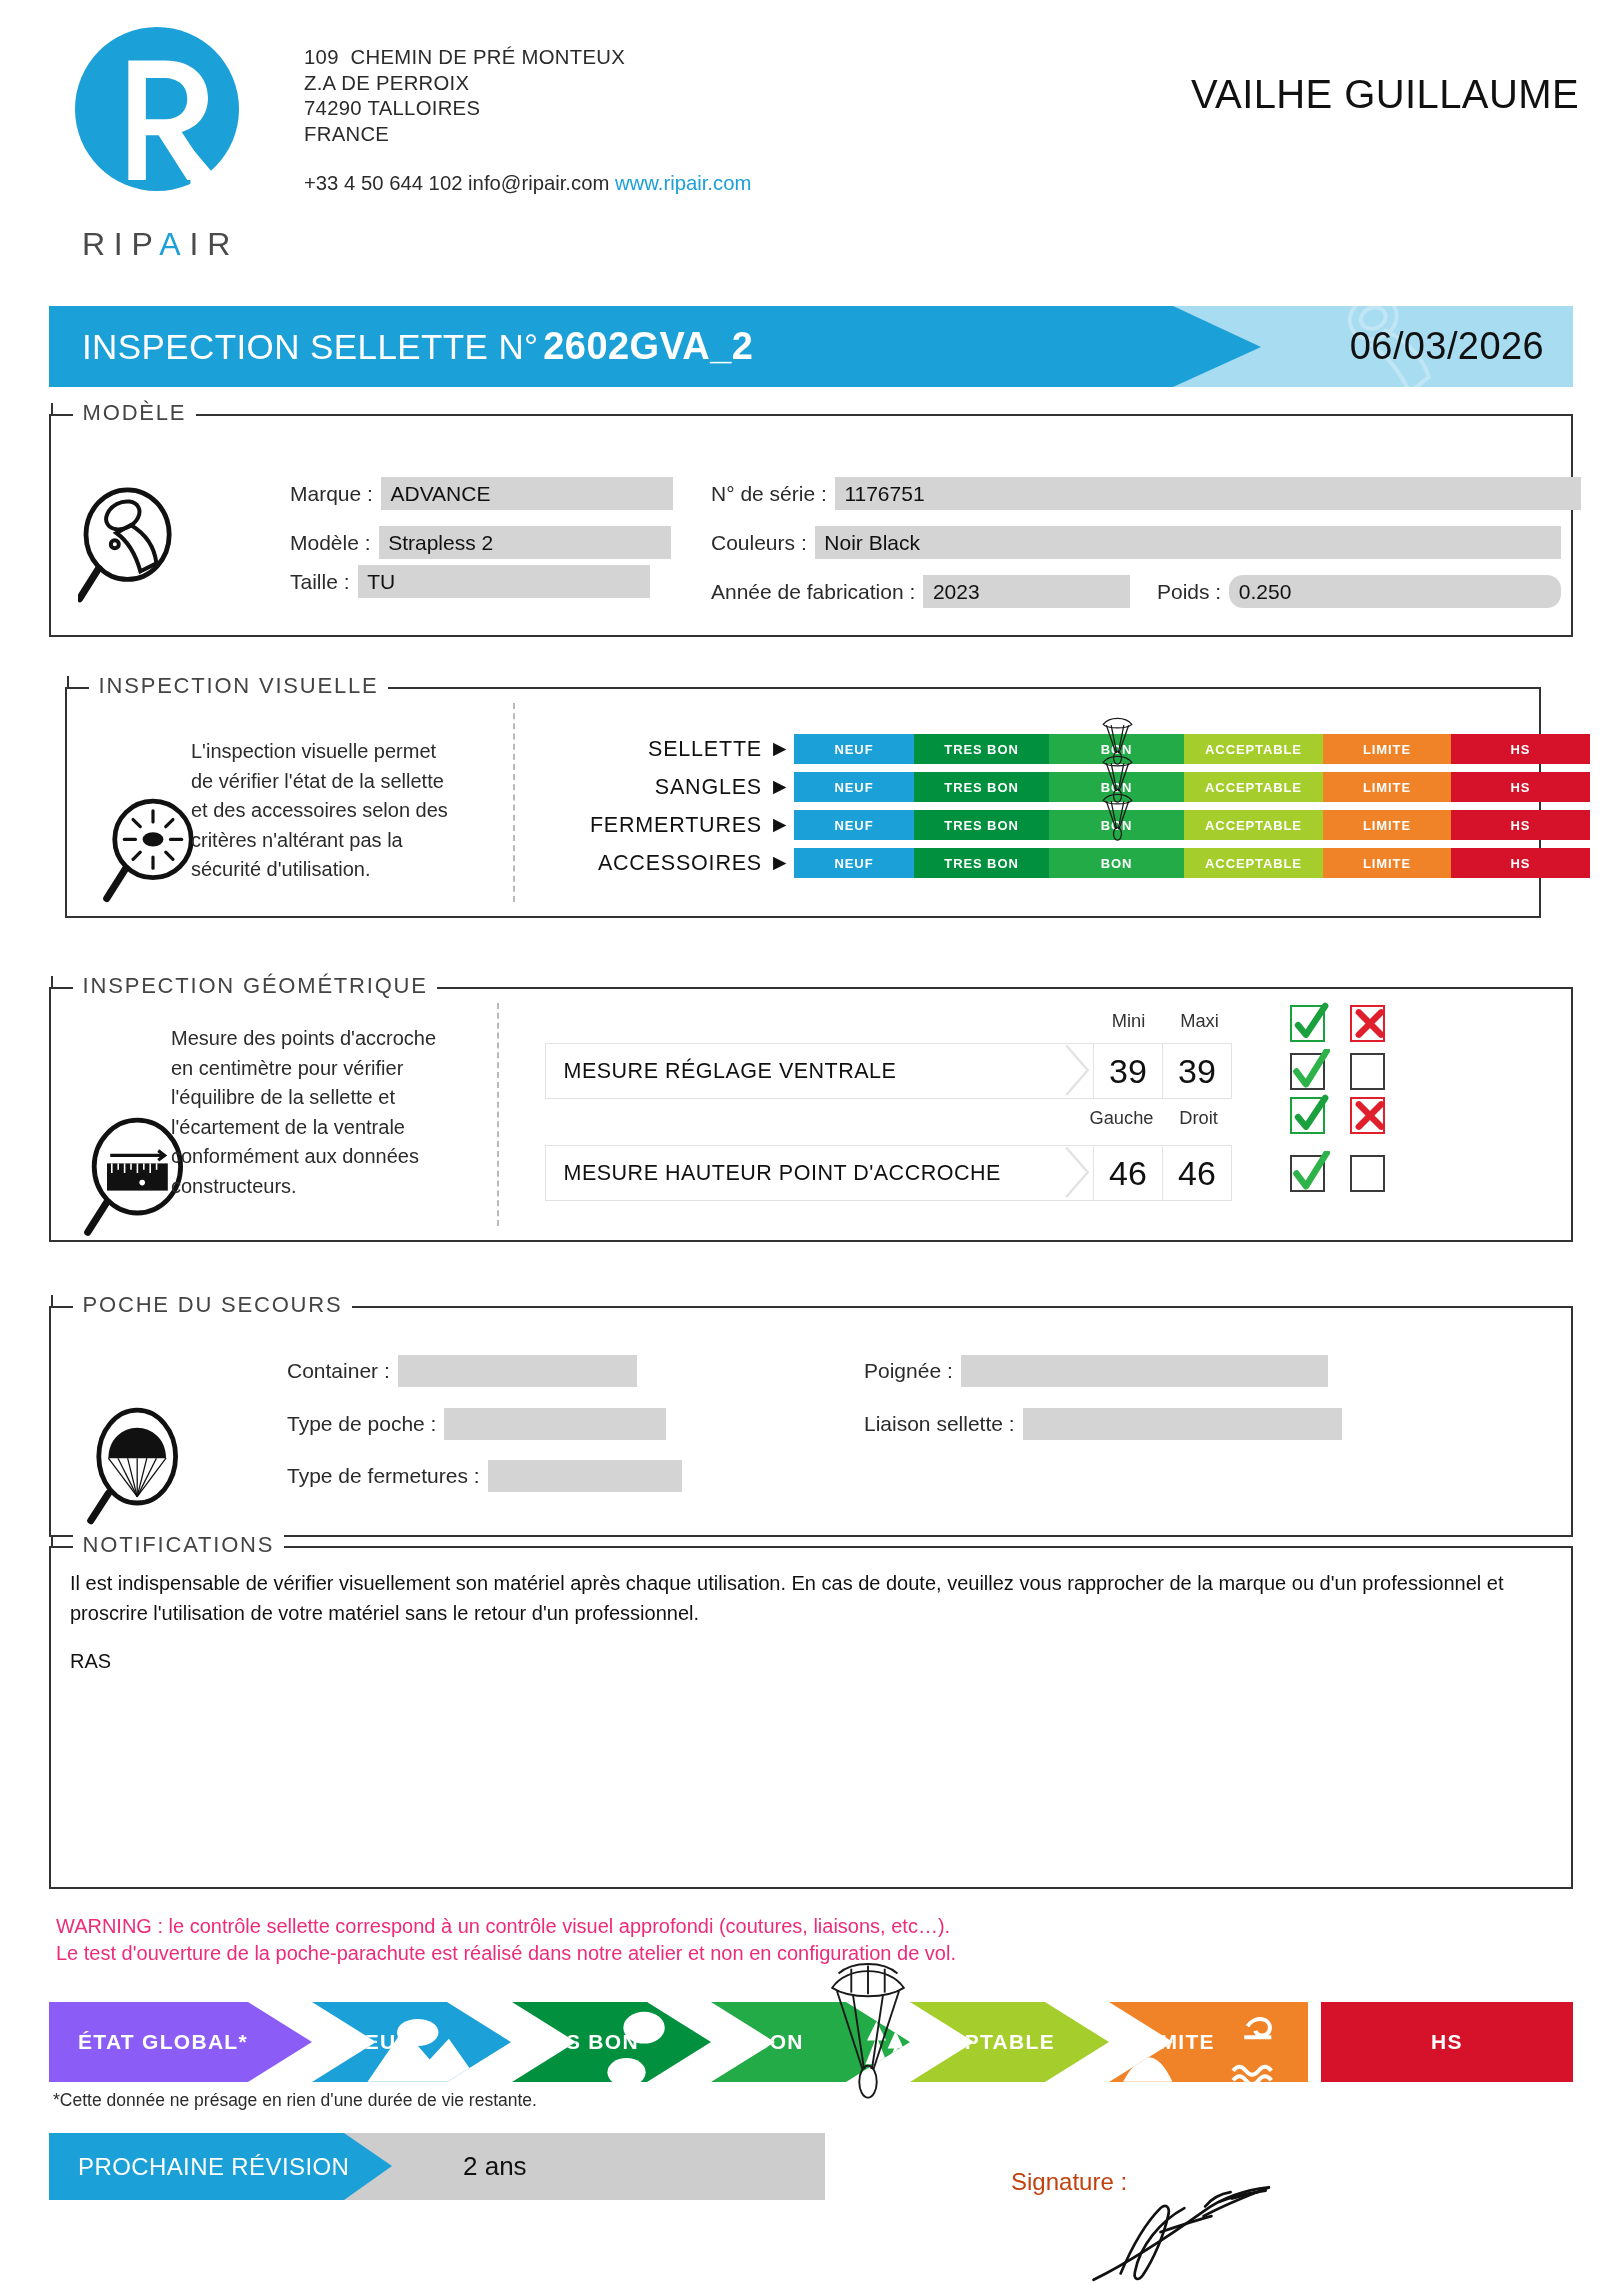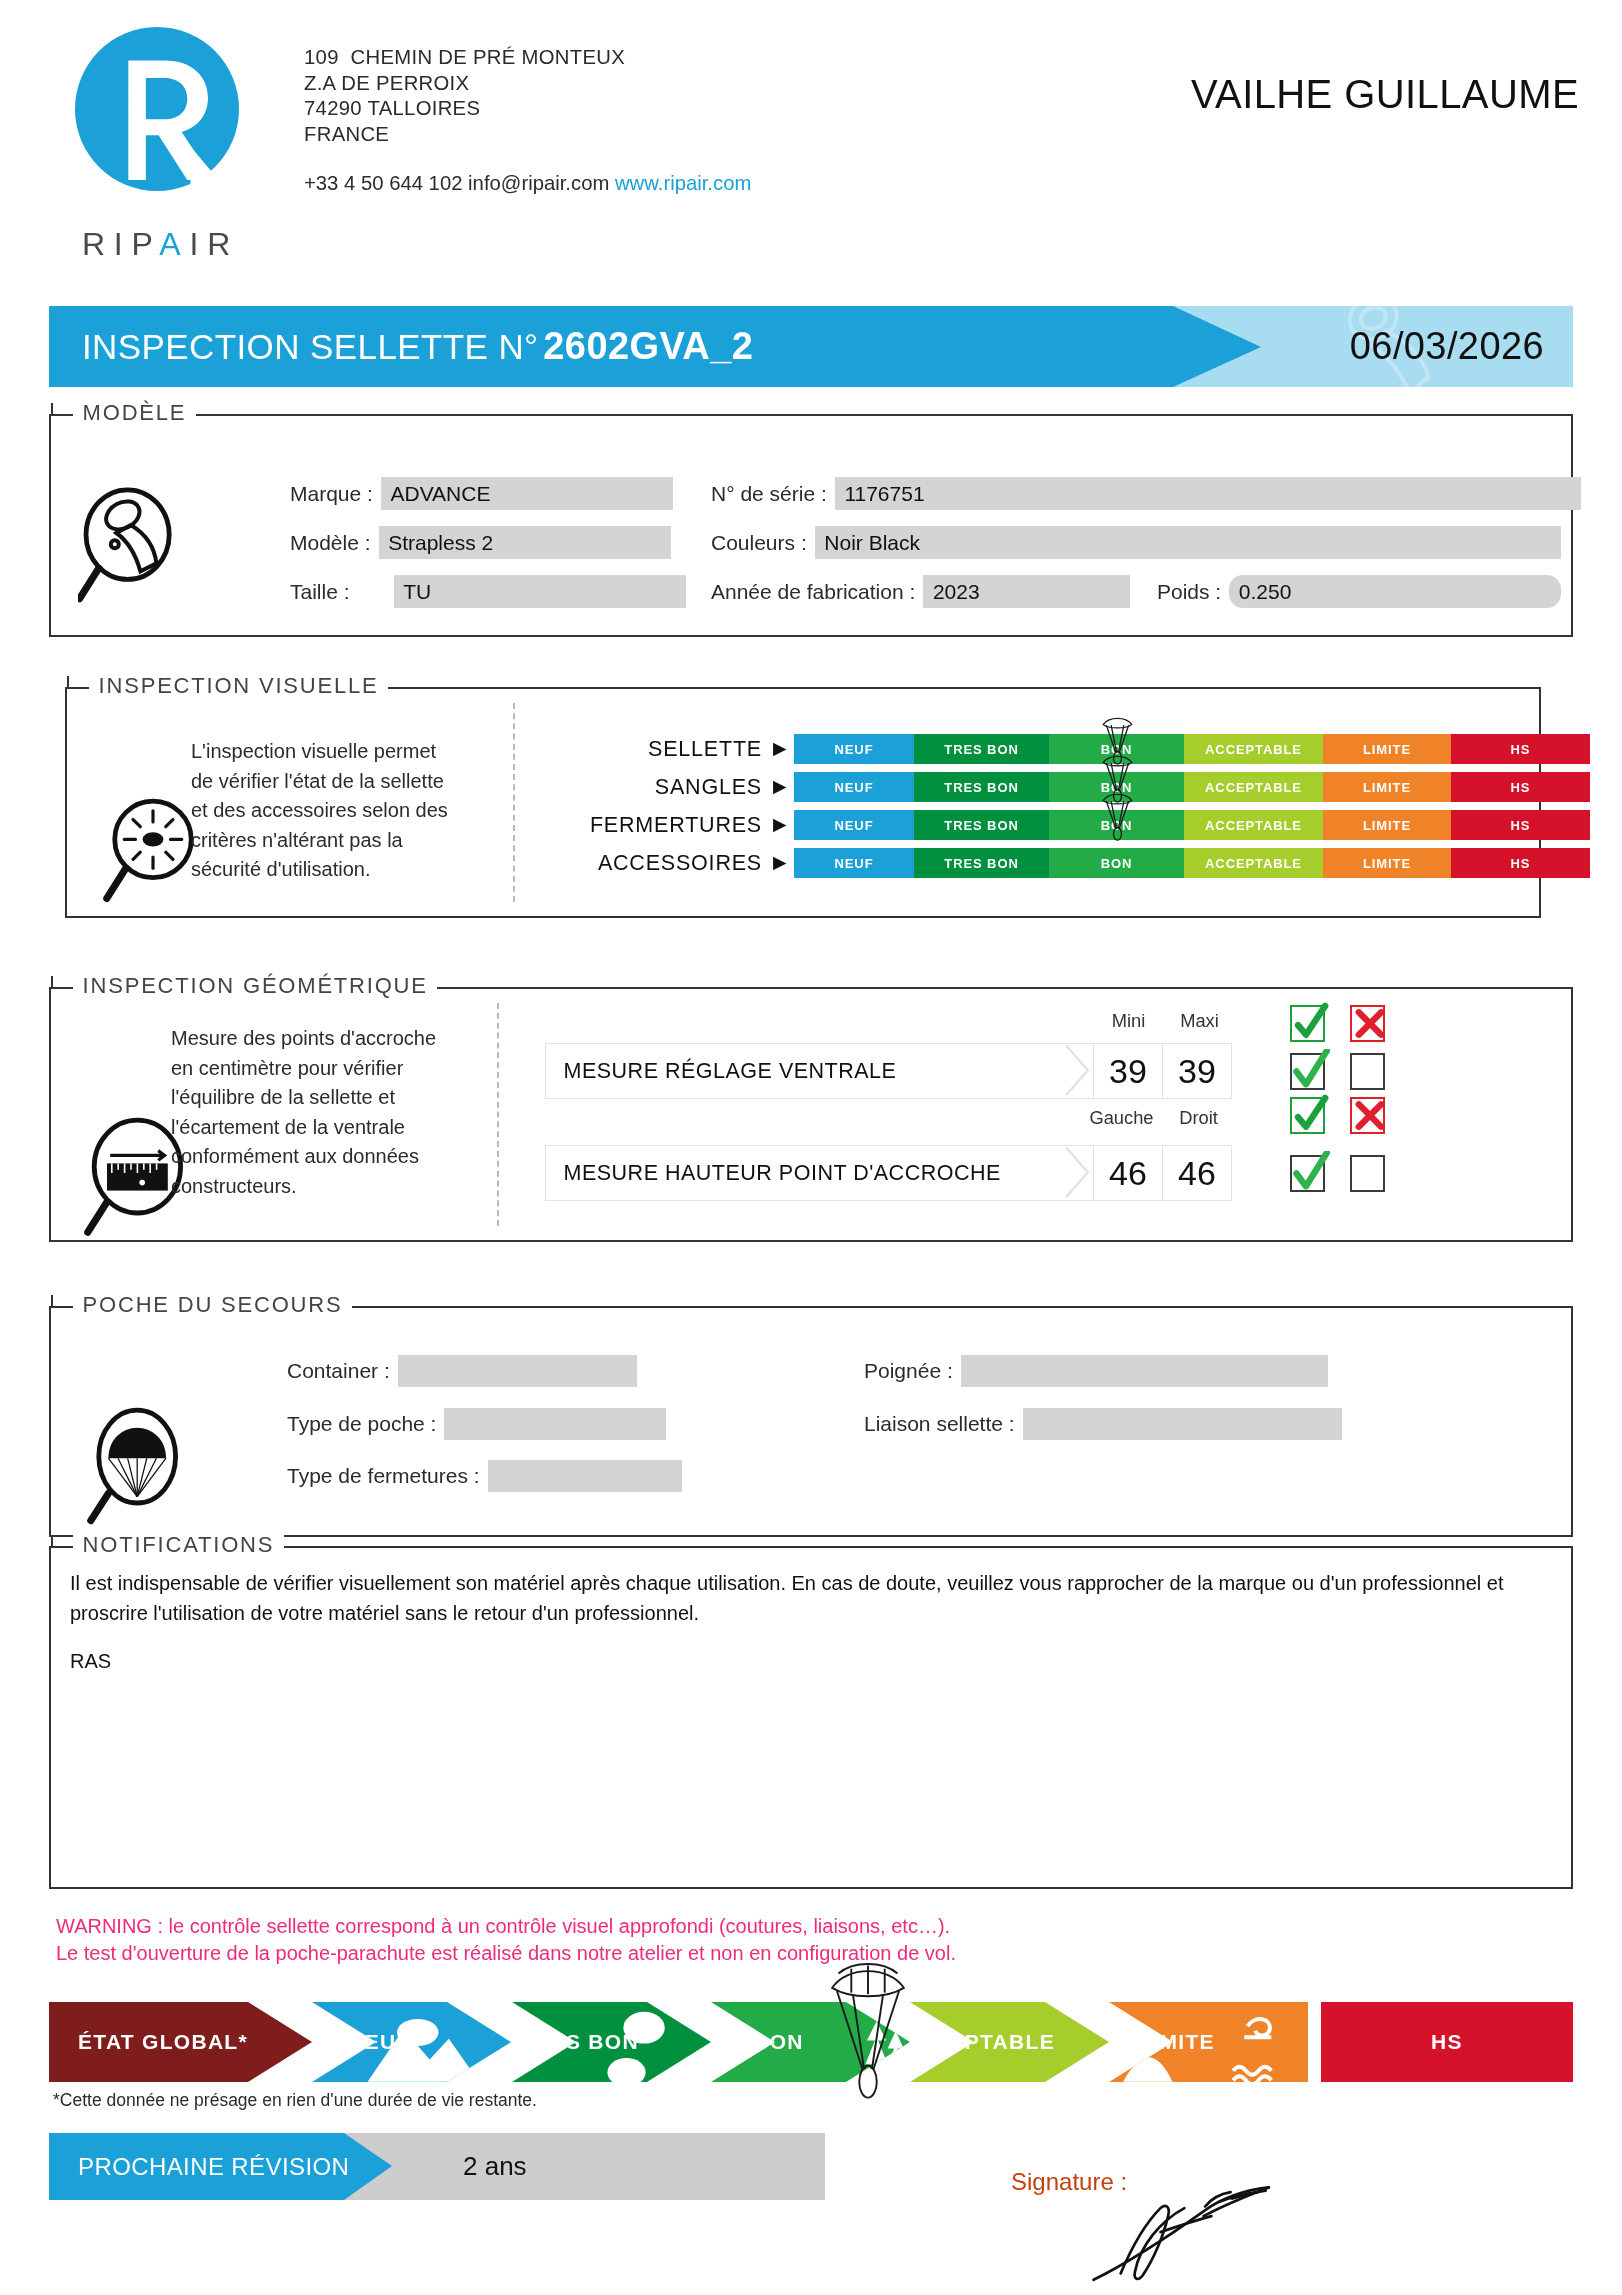--- a/index.html
+++ b/index.html
@@ -203,21 +203,21 @@
 
     <div class="fld" style="left:239px; top:110px;">
       <span class="fld-lbl">Modèle :</span>
       <span class="fld-val" style="width:292px;">Strapless 2</span>
     </div>
     <div class="fld" style="left:660px; top:110px;">
       <span class="fld-lbl">Couleurs :</span>
       <span class="fld-val" style="width:746px;">Noir Black</span>
     </div>
 
-    <div class="fld" style="left:239px; top:159px;gap:36px;">
+    <div class="fld" style="left:239px; top:149px;">
       <span class="fld-lbl">Taille :</span>
       <span class="fld-val" style="width:292px;">TU</span>
     </div>
     <div class="fld" style="left:660px; top:159px;">
       <span class="fld-lbl">Année de fabrication :</span>
       <span class="fld-val" style="width:207px;">2023</span>
     </div>
     <div class="fld" style="left:1106px; top:159px;">
       <span class="fld-lbl">Poids :</span>
       <span class="fld-val" style="width:332px;border-radius:14px;">0.250</span>
@@ -475,21 +475,21 @@
     <div class="notif-ras">RAS</div>
   </div>
 
   <div class="warn">
     <div>WARNING : le contrôle sellette correspond à un contrôle visuel approfondi (coutures, liaisons, etc…).</div>
     <div>Le test d'ouverture de la poche-parachute est réalisé dans notre atelier et non en configuration de vol.</div>
   </div>
 
   <div class="global">
 
-    <div class="gseg" style="left:0; width:263px; background:#7f1d1d; clip-path:polygon(0 0, 199px 0, 263px 40px, 199px 80px, 0 80px);">
+    <div class="gseg" style="left:0; width:263px; background:#8b5cf6; clip-path:polygon(0 0, 199px 0, 263px 40px, 199px 80px, 0 80px);">
       <span class="gtxt" style="padding-left:29px;">ÉTAT GLOBAL*</span>
     </div>
 
     <div class="gseg" style="left:199px; width:263px; background:#1ba0d8; clip-path:polygon(64px 0, 199px 0, 263px 40px, 199px 80px, 64px 80px, 128px 40px); justify-content:center;">
       <span class="gtxt">NEUF</span>
       <svg style="position:absolute;left:0;top:0;width:263px;height:80px;z-index:1;" viewBox="0 0 330 100">
         <path d="M150 100 L195 34 L228 72 L252 46 L290 100 Z" fill="#ffffff"></path>
         <ellipse cx="213" cy="38" rx="26" ry="17" fill="#ffffff"></ellipse>
       </svg>
     </div>

